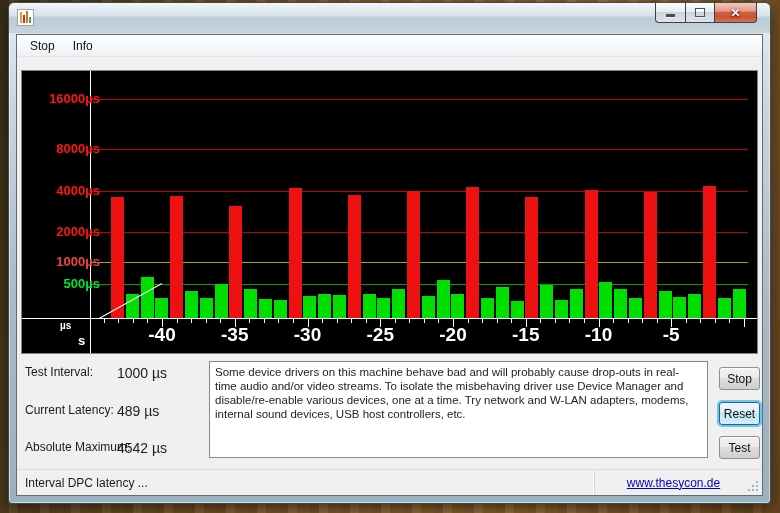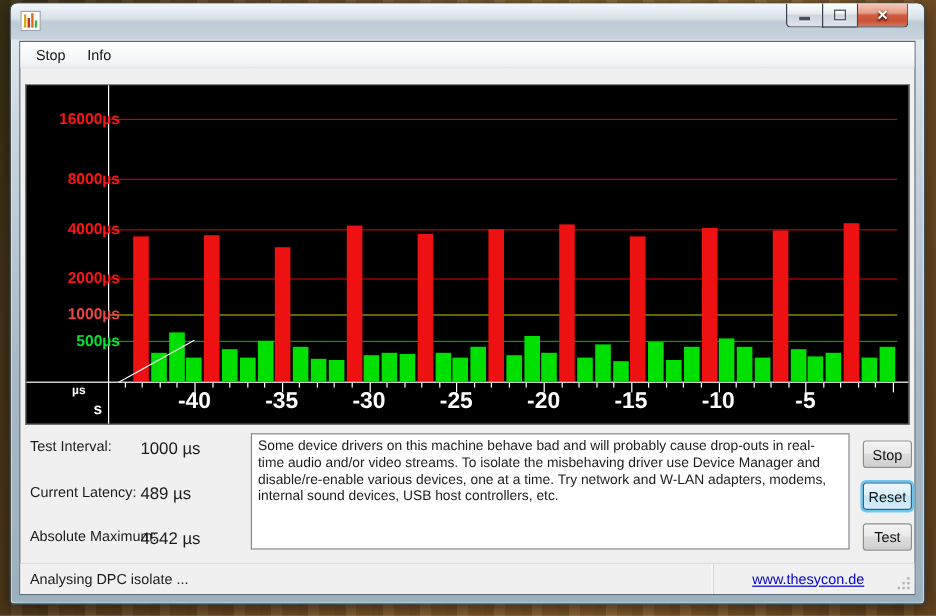--- a/index.html
+++ b/index.html
@@ -262,21 +262,21 @@
     <div class="stat-label" style="top:405px">Absolute Maximum:</div>
     <div class="stat-value" style="top:405px">4542 µs</div>
 
     <div class="desc-box">Some device drivers on this machine behave bad and will probably cause drop-outs in real-time audio and/or video streams. To isolate the misbehaving driver use Device Manager and disable/re-enable various devices, one at a time. Try network and W-LAN adapters, modems, internal sound devices, USB host controllers, etc.</div>
 
     <button class="push-btn" style="top:332px">Stop</button>
     <button class="push-btn focused" style="top:367px">Reset</button>
     <button class="push-btn" style="top:401px">Test</button>
 
     <div class="statusbar">
-      <span class="status-text">Analysing DPC isolate ...</span>
+      <span class="status-text">Interval DPC latency ...</span>
       <span class="status-linkcell">
         <span class="status-link">www.thesycon.de</span>
       </span>
       <span class="resize-grip"></span>
     </div>
 
   </div>
 </div>
 
 </body></html>

